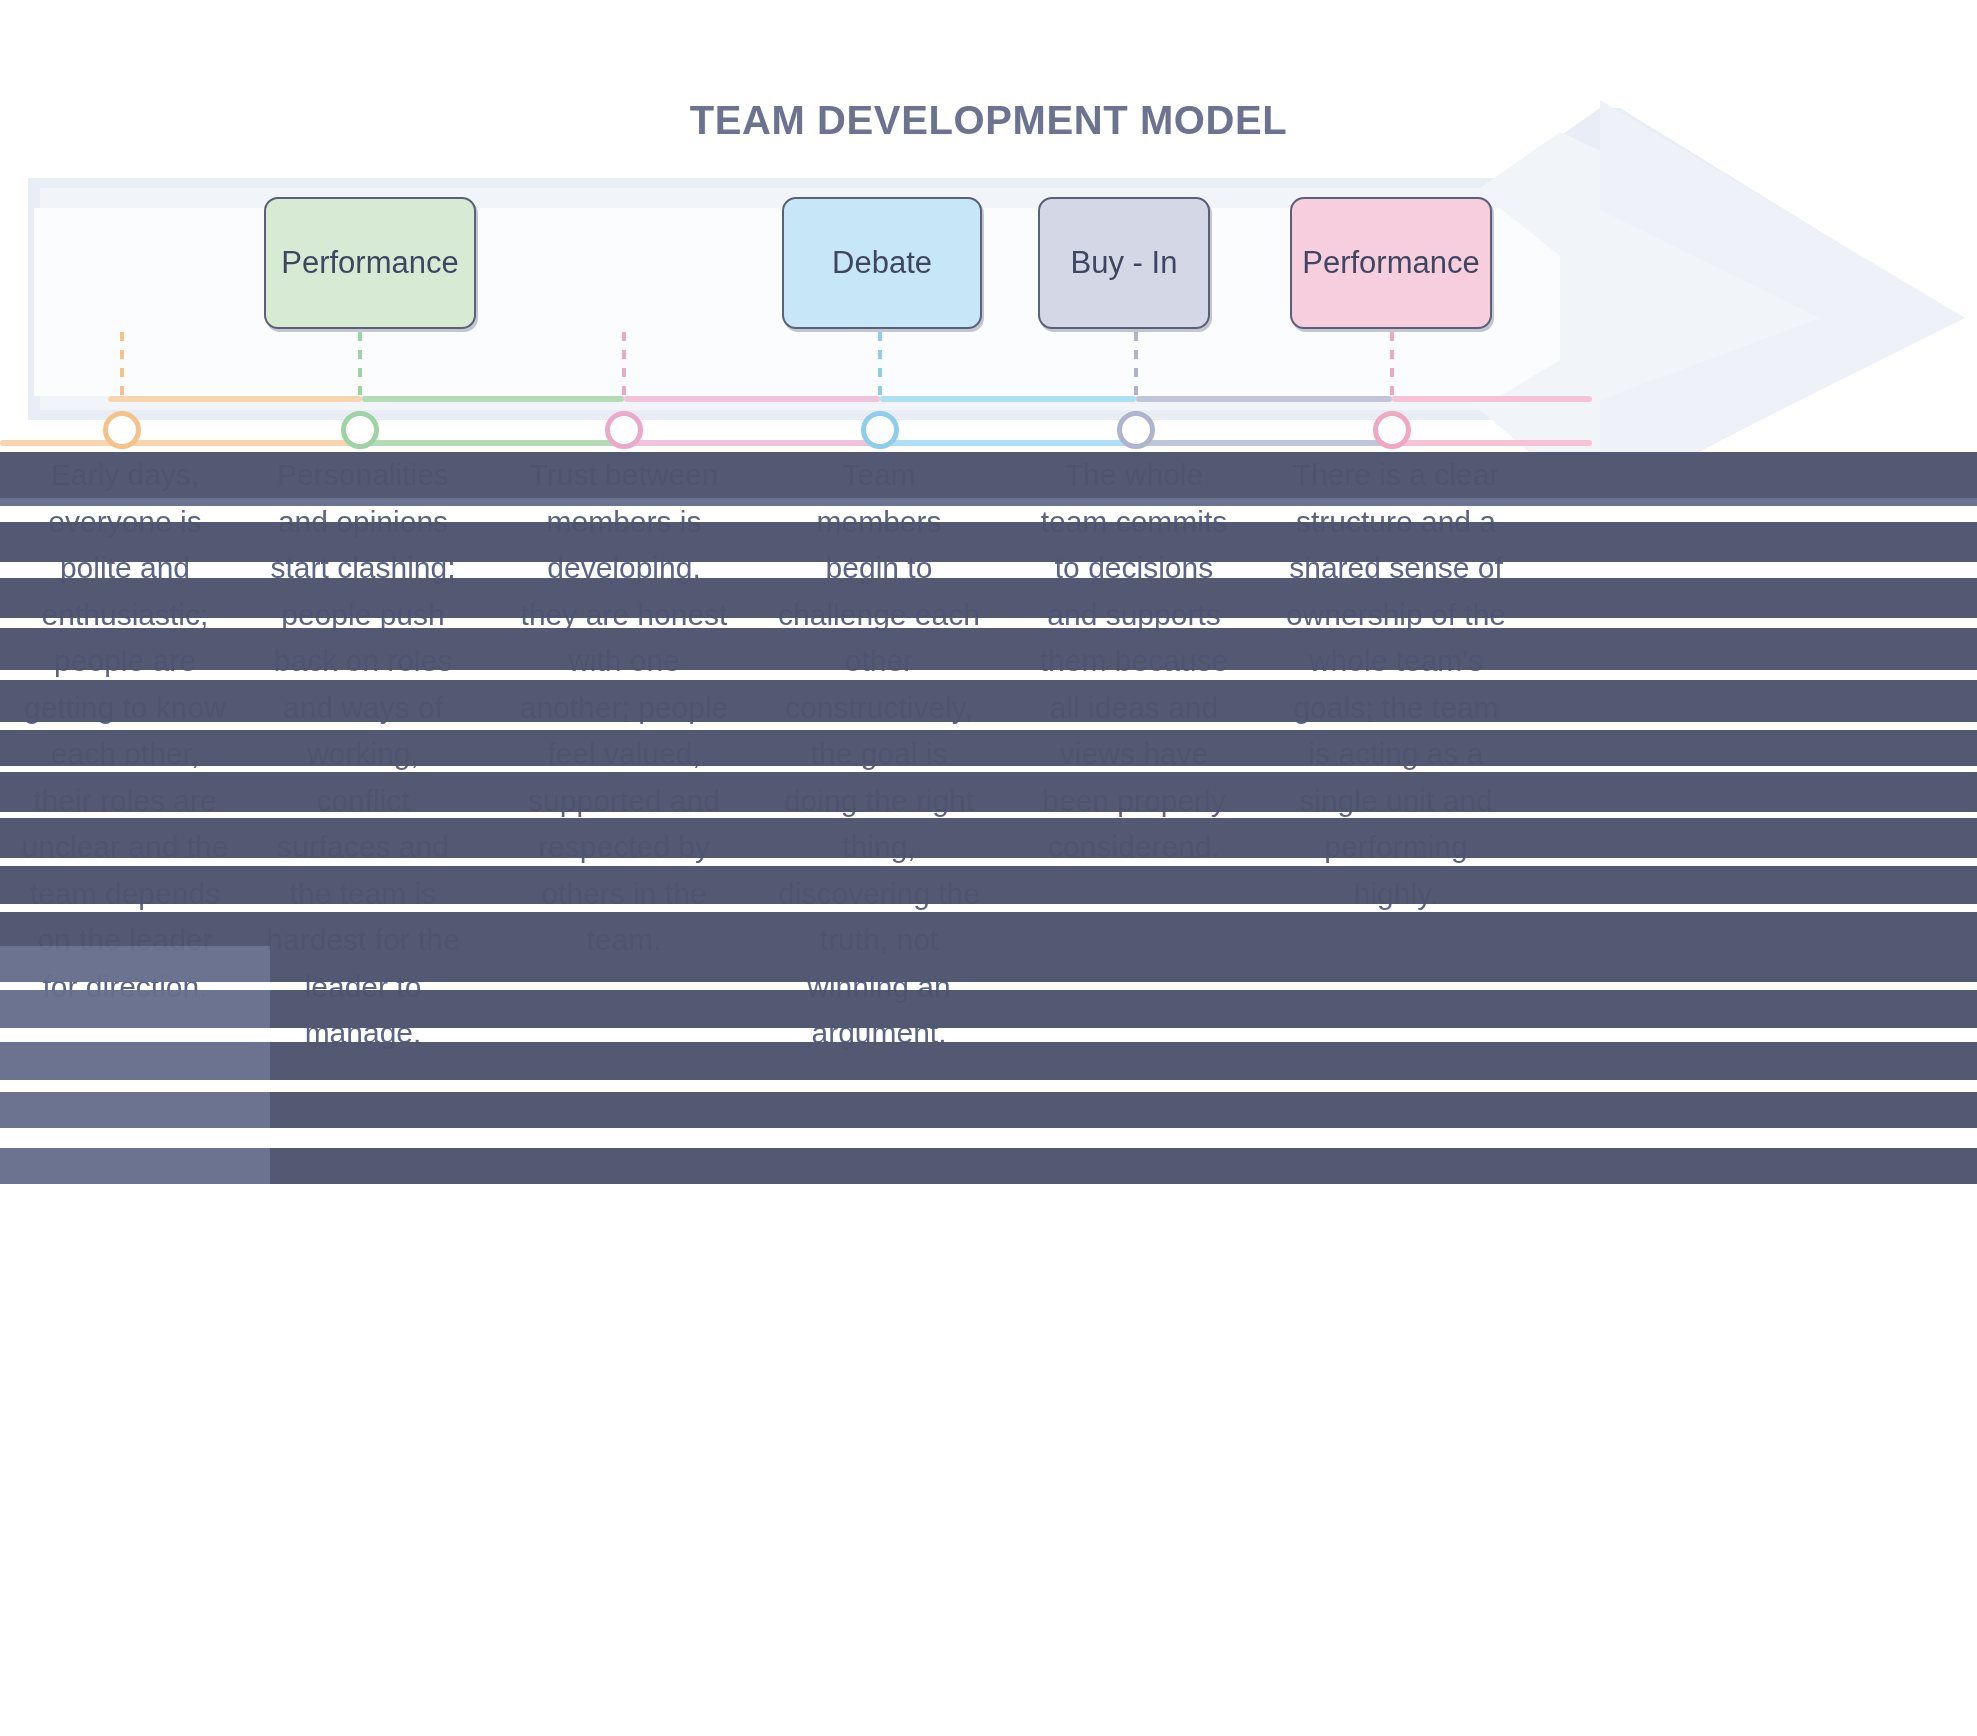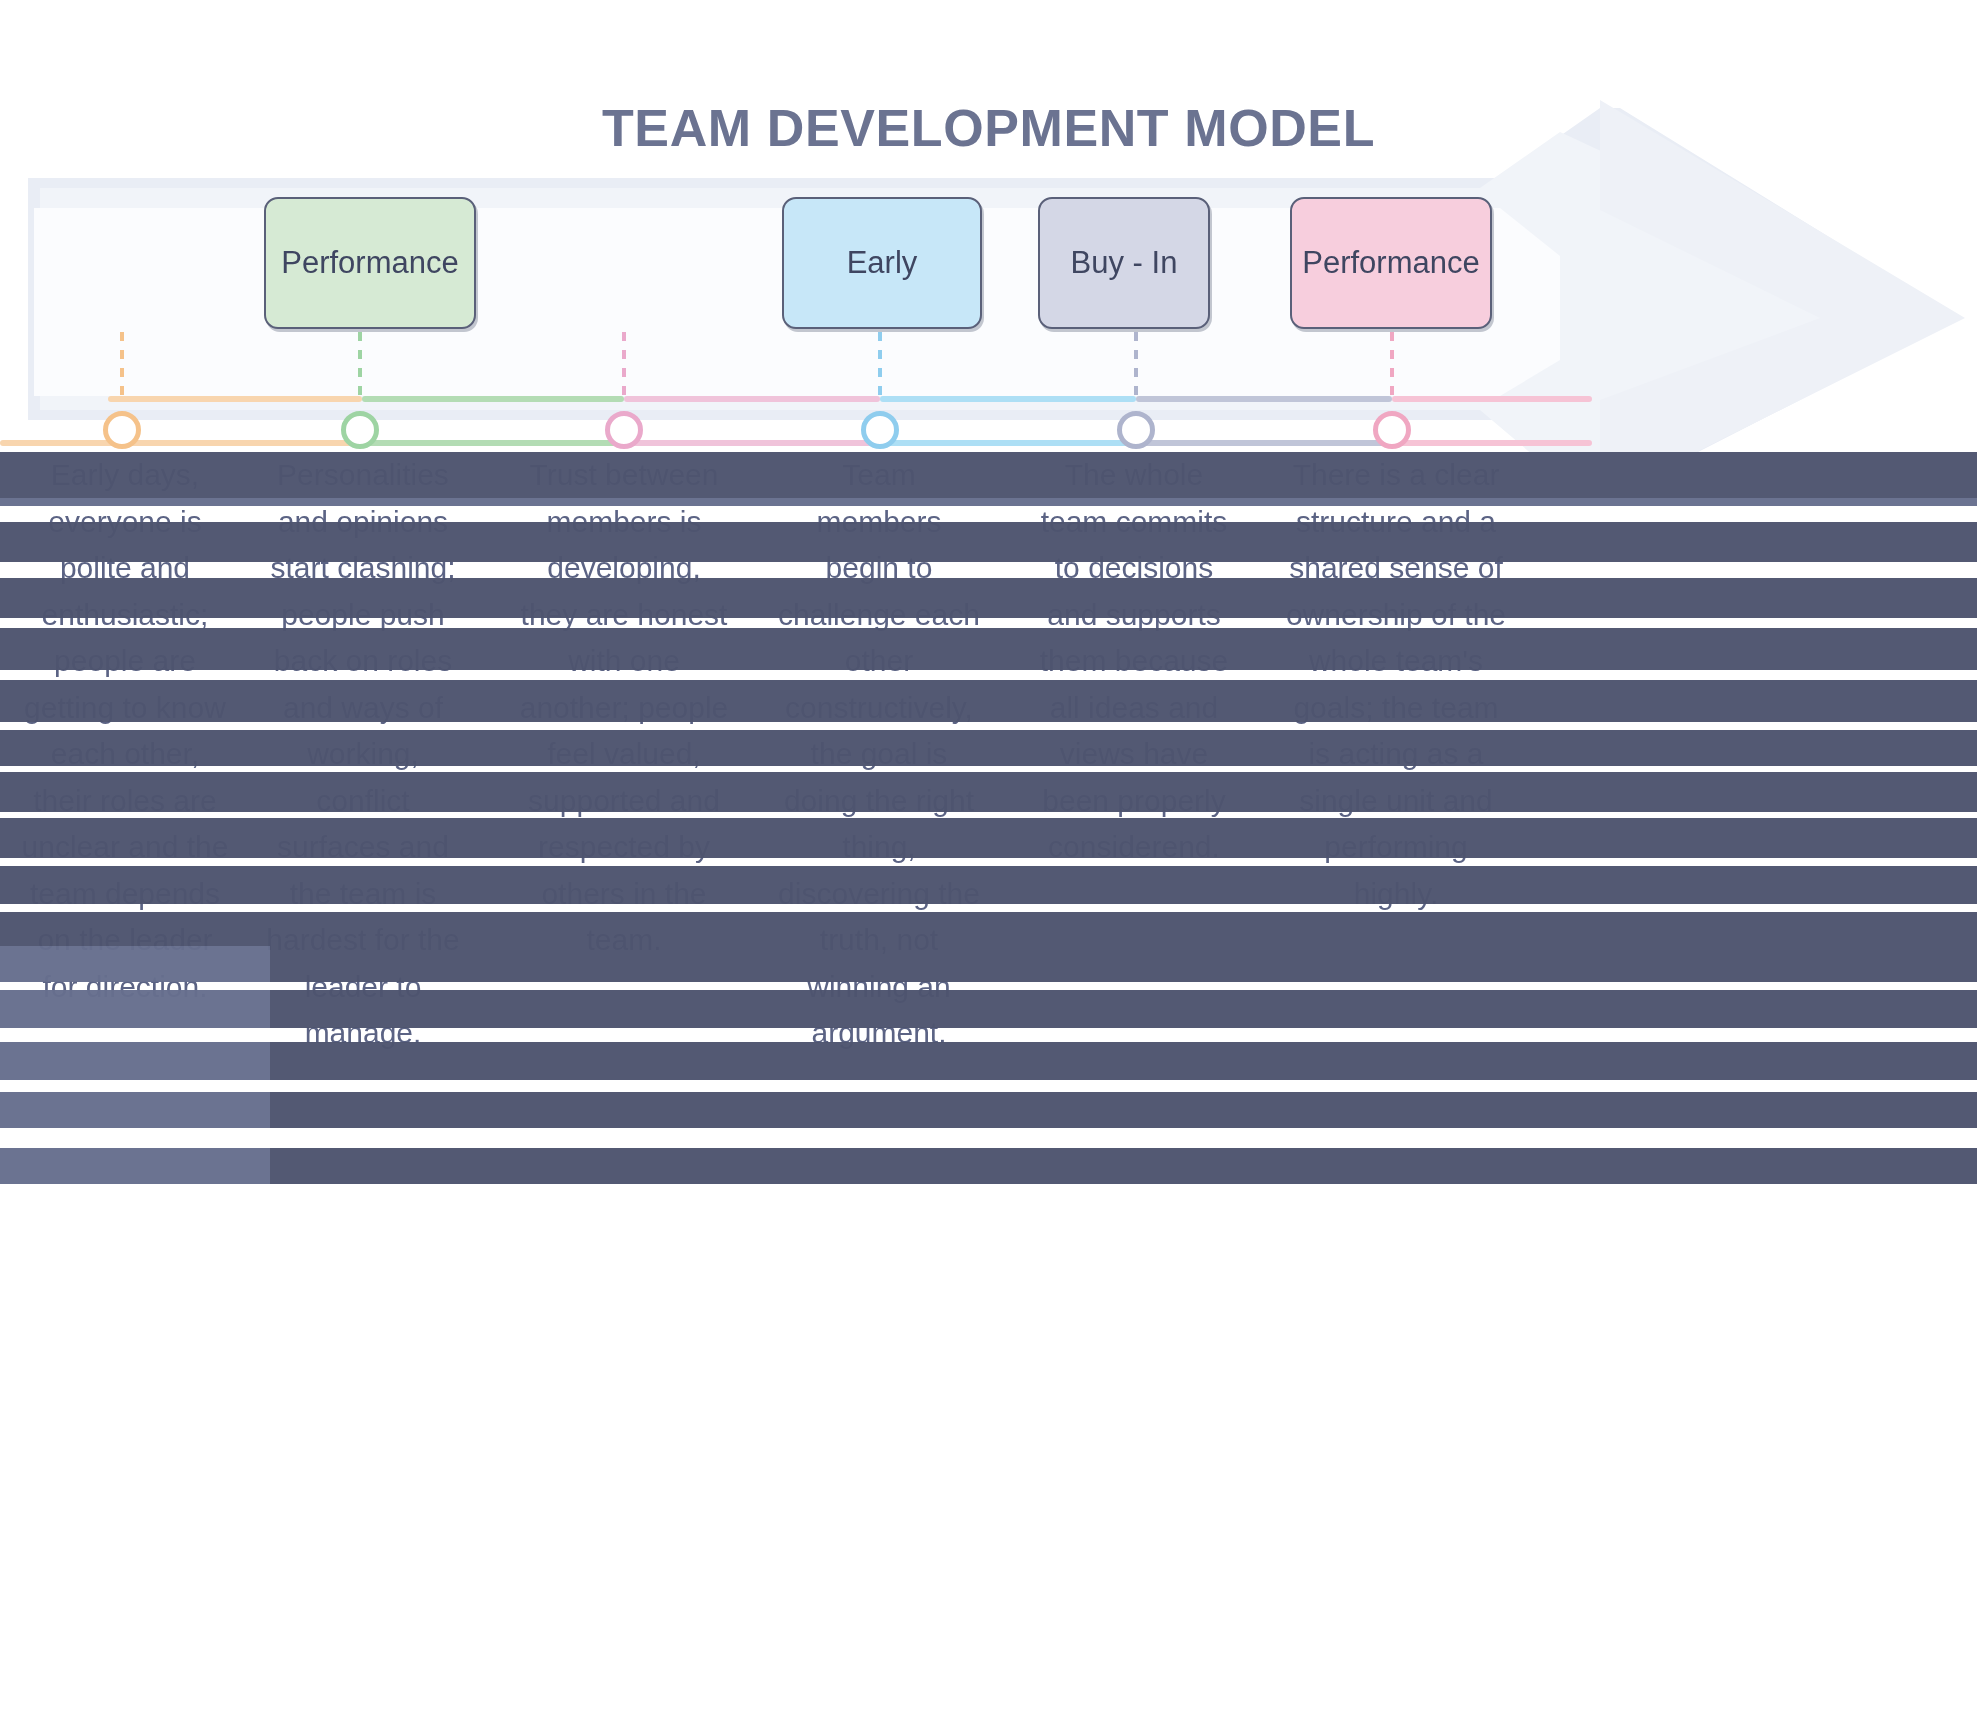--- a/index.html
+++ b/index.html
@@ -22,21 +22,21 @@
     height: 1736px;
   }
 
   
   .title {
     position: absolute;
     left: 0;
     top: 98px;
     width: 1977px;
     text-align: center;
-    font-size: 52px;
+    font-size: 40px;
     font-weight: bold;
     letter-spacing: 0.6px;
     color: #6b7391;
     user-select: none;
   }
 
   
   .arrow-svg {
     position: absolute;
     left: 0;
@@ -151,21 +151,21 @@
     <path d="M 34 148 L 1500 148 L 1560 196 L 1560 300 L 1500 336 L 34 336 Z" fill="#fbfcfe"></path>
 
     <path d="M 1600 40 L 1965 258 L 1600 440 L 1600 340 L 1820 258 L 1600 150 Z" fill="#eef1f7"></path>
   </svg>
 
   <div class="boxes">
     <div class="stage-box" style="left:264px; width:212px; background:#d6ead4;">
       <span class="stage-label">Performance</span>
     </div>
     <div class="stage-box" style="left:782px; width:200px; background:#c7e7f8;">
-      <span class="stage-label">Early</span>
+      <span class="stage-label">Debate</span>
     </div>
     <div class="stage-box" style="left:1038px; width:172px; background:#d4d7e6;">
       <span class="stage-label">Buy - In</span>
     </div>
     <div class="stage-box" style="left:1290px; width:202px; background:#f7cedd;">
       <span class="stage-label">Performance</span>
     </div>
   </div>
 
   <div class="connectors">

